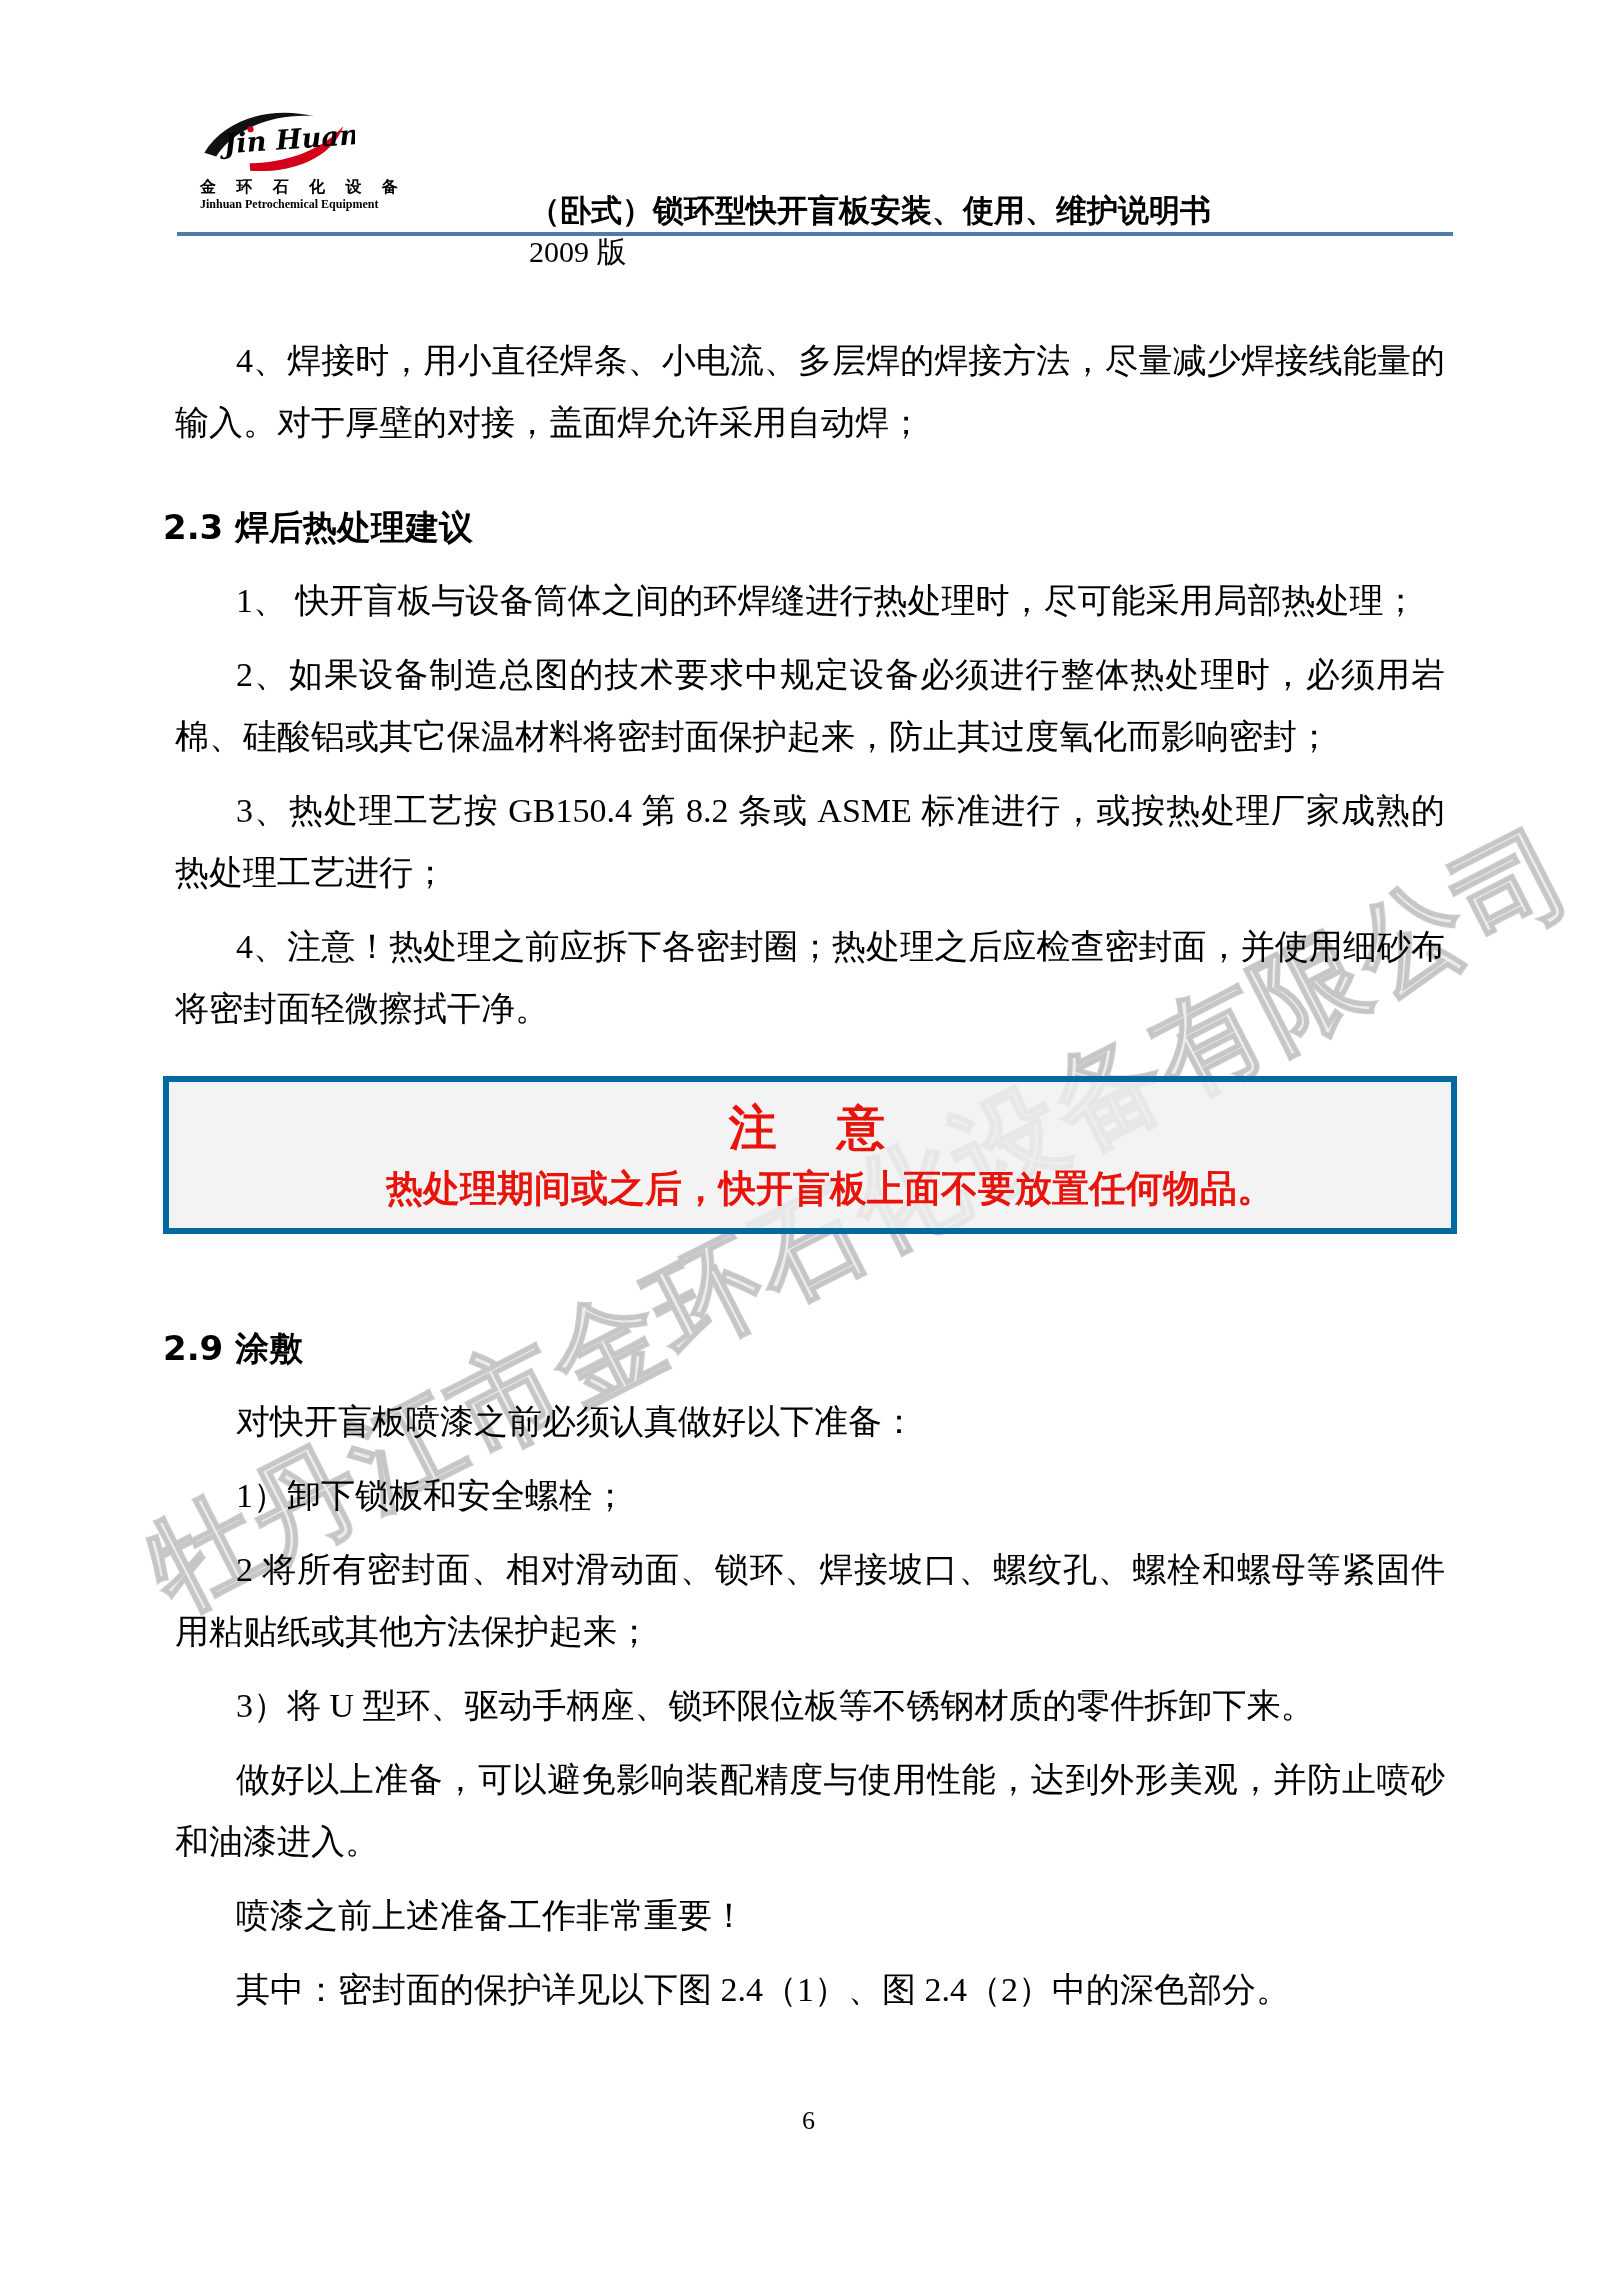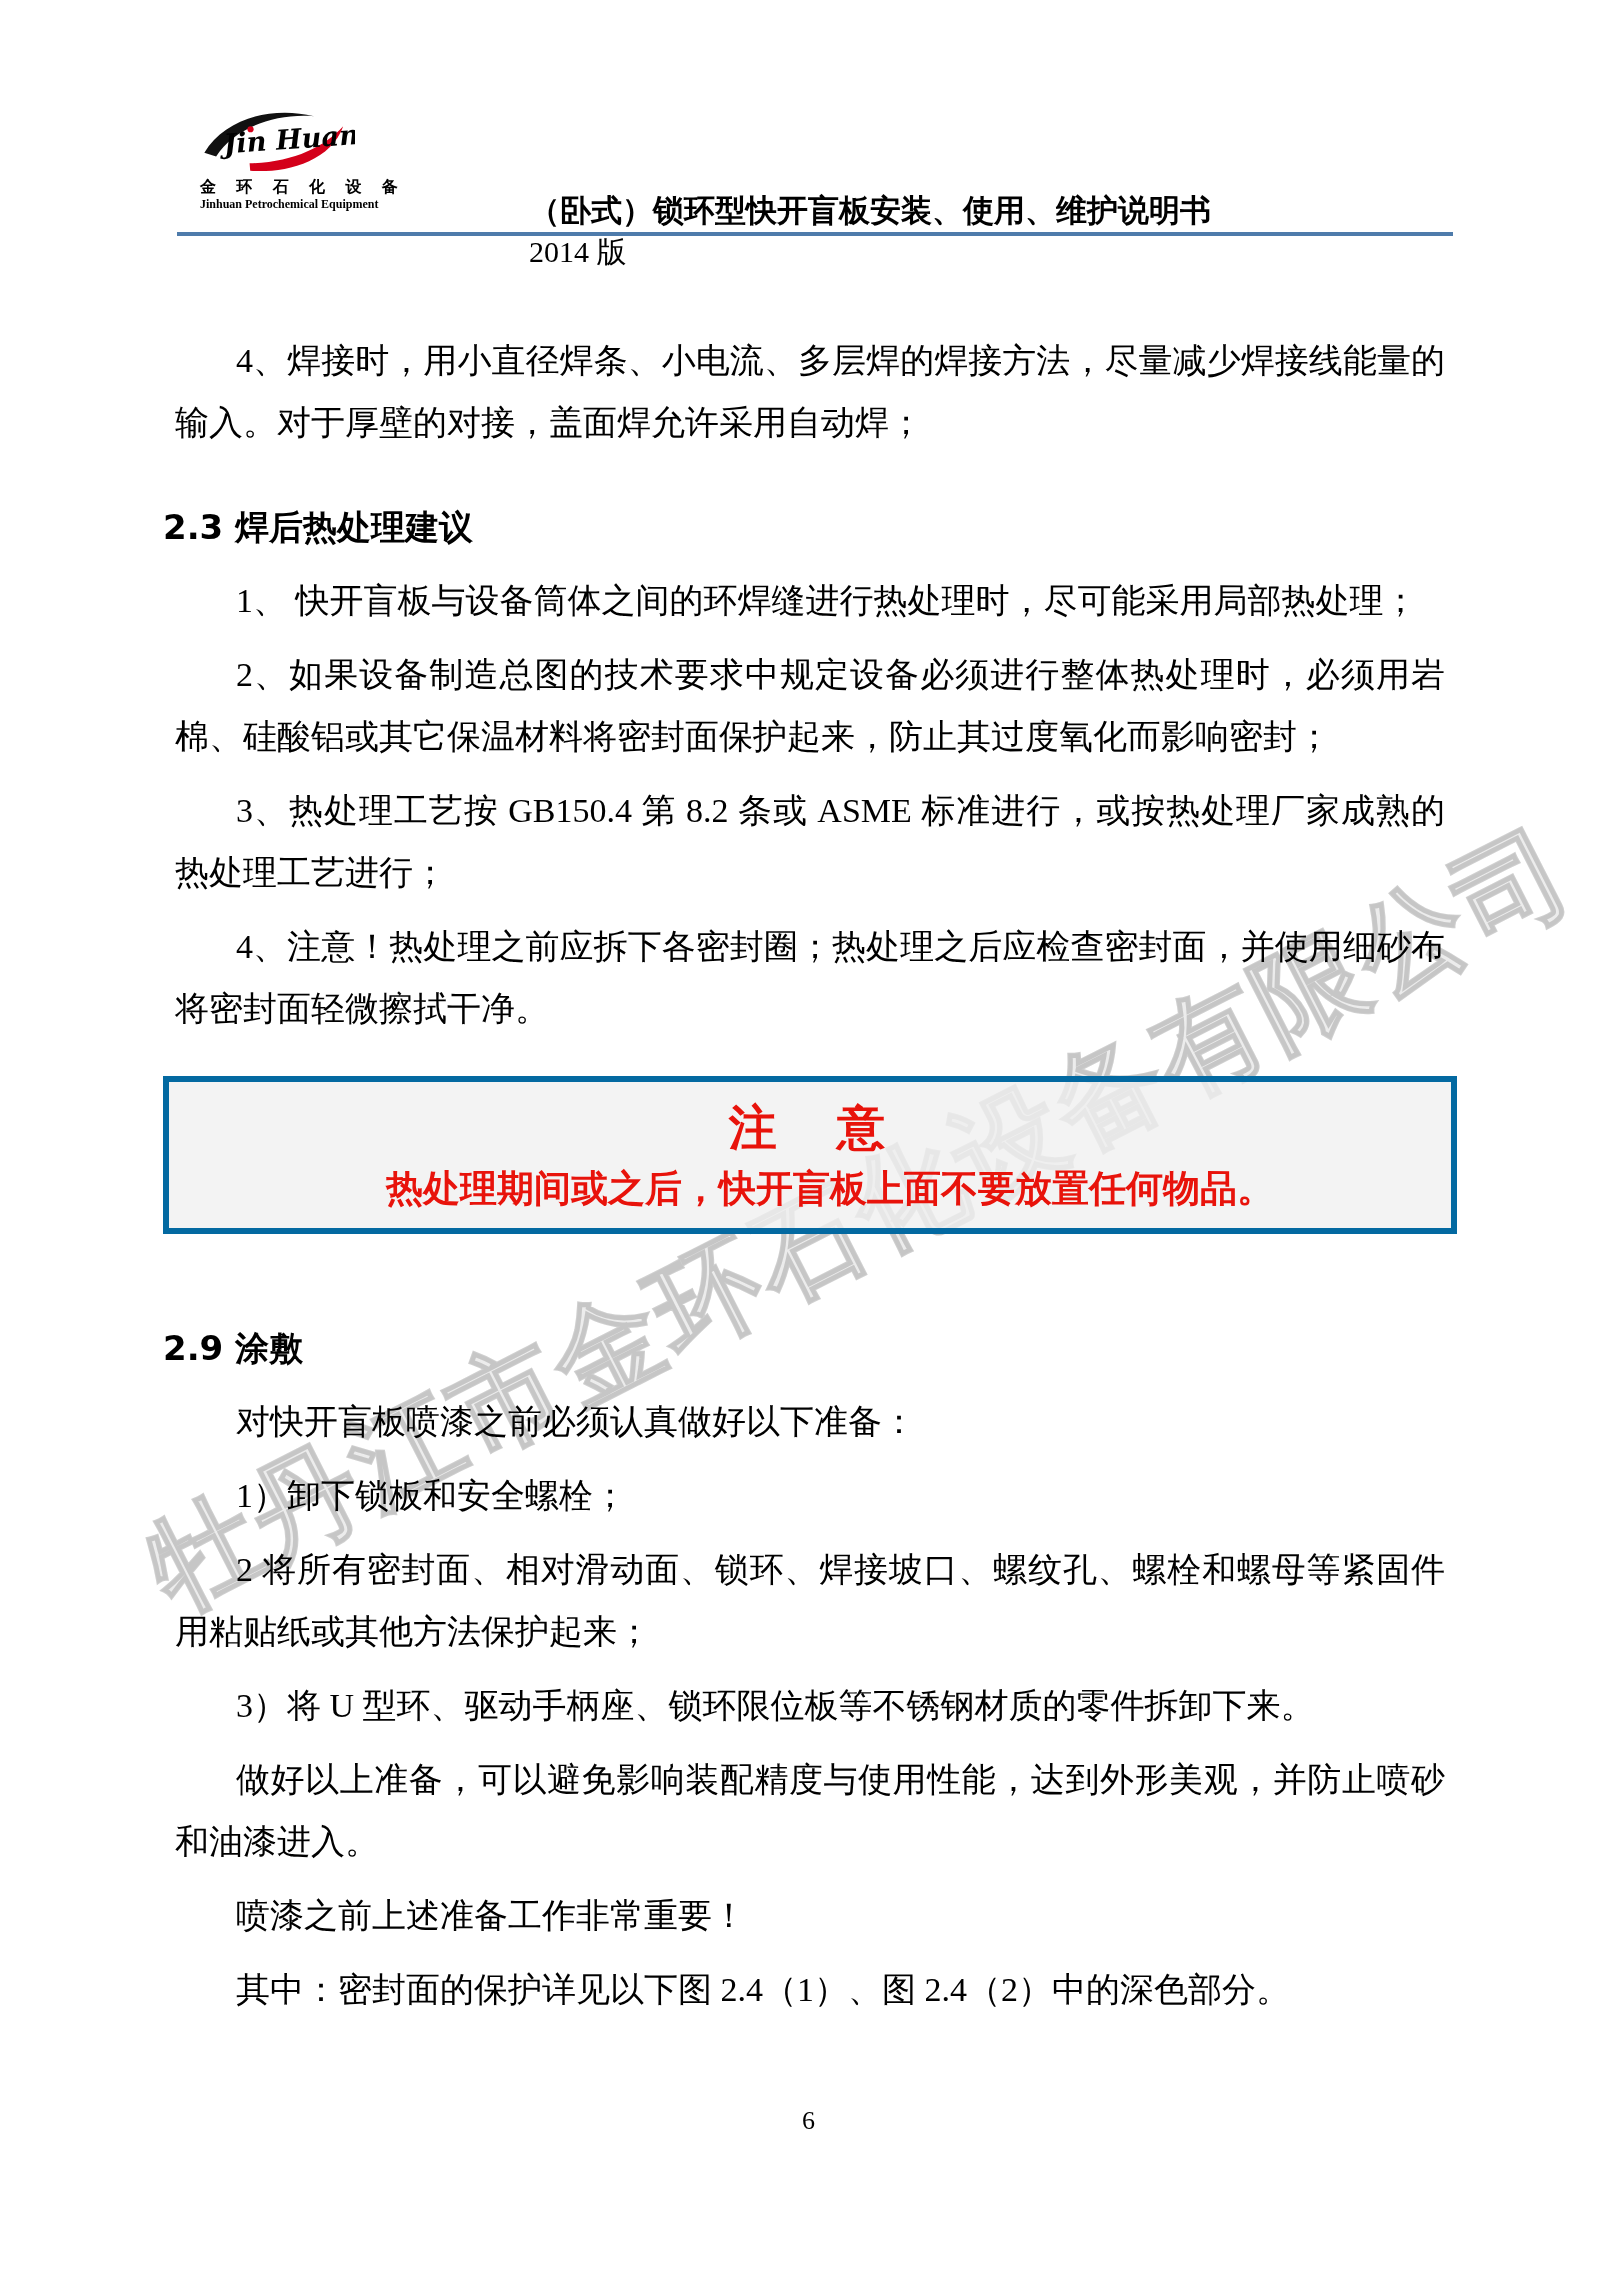--- a/index.html
+++ b/index.html
@@ -97,21 +97,21 @@
       <path d="M160,172 C300,168 400,120 462,52 C420,170 270,204 162,196 Z" fill="#d4001a"></path>
       <circle cx="163" cy="62" r="10" fill="#d4001a"></circle>
       <text x="78" y="140" font-family="DejaVu Serif, serif" font-style="italic" font-weight="bold" font-size="88" fill="#000000" transform="rotate(-4 78 140)">Jin Huan</text>
     </svg>
     <div class="logo-cn">金 环 石 化 设 备</div>
     <div class="logo-en">Jinhuan Petrochemical Equipment</div>
   </div>
 
   <div class="header-line">
     <span class="doc-title">（卧式）锁环型快开盲板安装、使用、维护说明书</span>
-    <span class="doc-edition">2014 版</span>
+    <span class="doc-edition">2009 版</span>
   </div>
   <div class="header-rule" style="background:#4e7bab;"></div>
 
   <div class="body-col">
 
     <p>4、焊接时，用小直径焊条、小电流、多层焊的焊接方法，尽量减少焊接线能量的输入。对于厚壁的对接，盖面焊允许采用自动焊；</p>
 
     <h2 class="sec">2.3  焊后热处理建议</h2>
     <p>1、 快开盲板与设备筒体之间的环焊缝进行热处理时，尽可能采用局部热处理；</p>
     <p>2、如果设备制造总图的技术要求中规定设备必须进行整体热处理时，必须用岩棉、硅酸铝或其它保温材料将密封面保护起来，防止其过度氧化而影响密封；</p>

